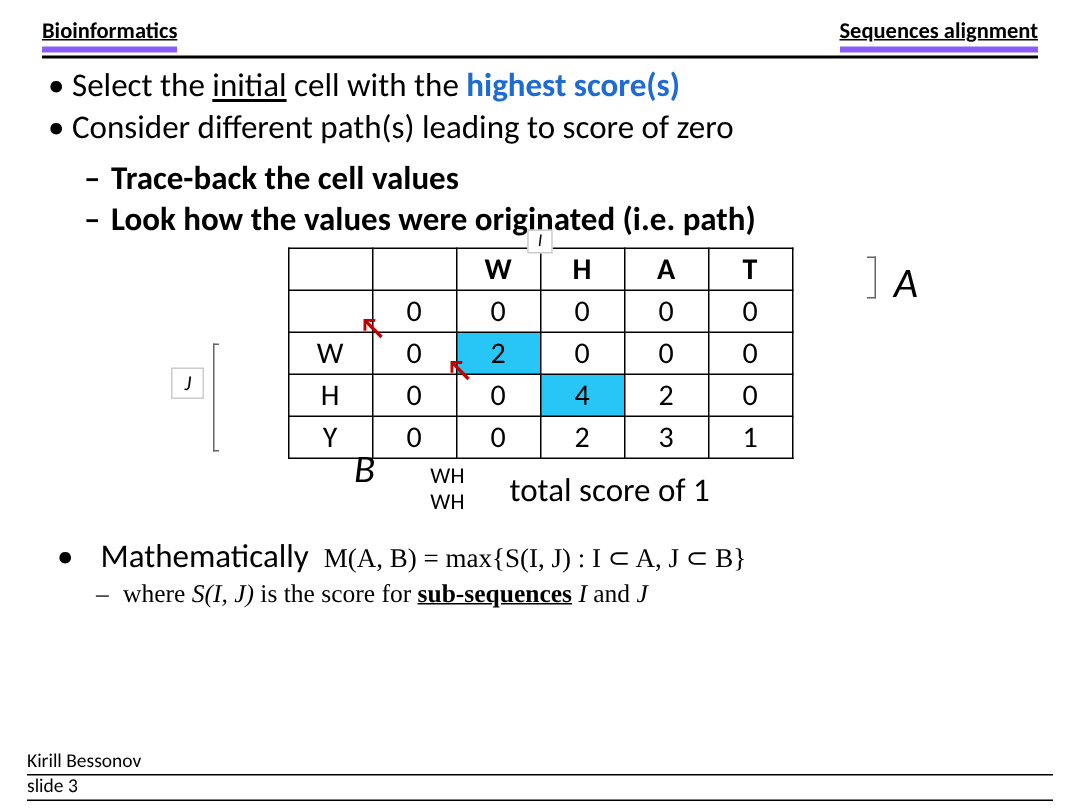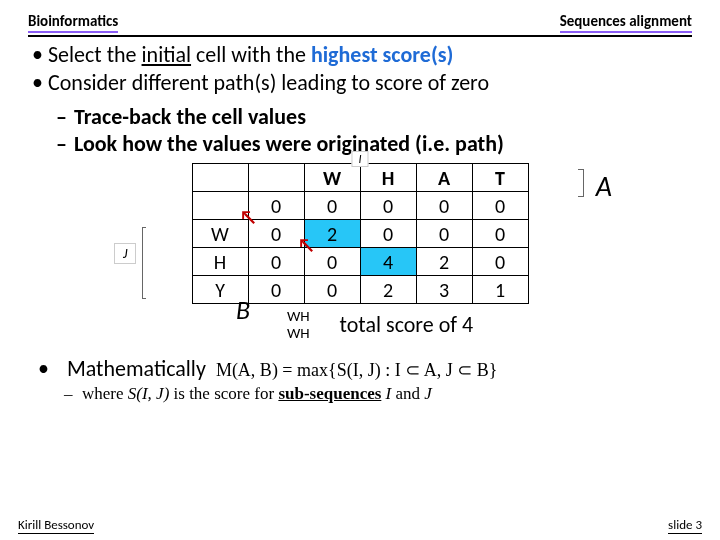--- a/index.html
+++ b/index.html
@@ -1,19 +1,19 @@
 <!DOCTYPE html>
 <html><head>
 <meta charset="utf-8">
 <style>
   * { margin: 0; padding: 0; box-sizing: border-box; }
   html, body { width: 720px; height: 540px; background: #f5f5f5; font-family: "Calibri", "Arial", sans-serif; color: #000; }
   .slide { width: 720px; height: 540px; background: #fff; position: relative; padding: 12px 28px 6px 28px; }
   .top-bar { display: flex; justify-content: space-between; font-weight: 700; font-size: 15px; }
-  .top-bar span { border-bottom: 2px solid #8b5cf6; padding-bottom: 1px; }
+  .top-bar span { border-bottom: 4px solid #8b5cf6; padding-bottom: 1px; text-decoration: underline; }
   .top-rule { border: none; border-top: 2px solid #000; margin-top: 2px; }
   .title { font-size: 30px; font-weight: 700; margin-top: 8px; letter-spacing: 0; }
   .bullets { margin-top: 4px; font-size: 22px; }
   .bullets li { list-style: none; padding-left: 20px; position: relative; line-height: 1.28; }
   .bullets li::before { content: "•"; position: absolute; left: 4px; }
   .hl-blue { color: #1f6bd6; font-weight: 700; margin-top: 26px; }
   .u { text-decoration: underline; }
   .sub-bullets { margin-top: 6px; font-size: 22px; font-weight: 700; }
   .sub-bullets li { list-style: none; padding-left: 46px; position: relative; }
   .sub-bullets li::before { content: "–"; position: absolute; left: 28px; }
@@ -30,21 +30,21 @@
   .B-brace { position: absolute; left: 86px; bottom: -22px; font-style: italic; font-size: 26px; }
   .bottom-row { display: flex; justify-content: center; align-items: center; gap: 30px; margin-top: 4px; font-size: 20px; }
   .wh-col { font-size: 15px; line-height: 1.1; text-align: left; margin-left: 40px; }
   .score-line { font-size: 22px; }
   .math-row { margin-top: 14px; font-size: 22px; display: flex; align-items: baseline; gap: 10px; }
   .math-row .dot { font-size: 22px; margin-left: 10px; margin-right: 8px; }
   .math-row .txt { }
   .formula { font-family: "Times New Roman", serif; font-size: 18px; }
   .where { margin-top: 2px; font-size: 17px; padding-left: 54px; position: relative; font-family: Liberation Serif, serif; }
   .where::before { content: "–"; position: absolute; left: 36px; }
-  .footer { position: absolute; bottom: 6px; left: 18px; right: 18px; display: flex; justify-content: space-between; font-size: 13px; color: #000; }
+  .footer { position: absolute; bottom: 6px; left: 18px; right: 18px; display: flex; justify-content: space-between; font-size: 13px; color: #000; flex-direction: column; }
   .footer .left, .footer .right { border-bottom: 1px solid #000; padding-bottom: 1px; }
   
   .j-bracket-line { position: absolute; left: -8px; top: 64px; width: 4px; height: 72px; border-left: 1px solid #666; border-top: 1px solid #666; border-bottom: 1px solid #666; }
   .a-bracket-line { position: absolute; right: -14px; top: 6px; width: 6px; height: 28px; border-right: 1px solid #666; border-top: 1px solid #666; border-bottom: 1px solid #666; }
 </style>
 </head>
 <body>
 
 <div class="slide">
 
@@ -123,21 +123,21 @@
     <div class="arrow" style="top:70px; left:148px;">↖</div>
 
     <div class="B-brace">B</div>
   </div>
 
   <div class="bottom-row">
     <div class="wh-col">
       <div>WH</div>
       <div>WH</div>
     </div>
-    <div class="score-line">total score of 4</div>
+    <div class="score-line">total score of 1</div>
   </div>
 
   <div class="math-row">
     <span class="dot">•</span>
     <span class="txt">Mathematically</span>
     <span class="formula">M(A, B) = max{S(I, J) : I ⊂ A, J ⊂ B}</span>
   </div>
 
   <div class="where">
     <span>where </span><i>S(I, J)</i><span> is the score for </span><b class="u">sub-sequences</b><i> I</i><span> and </span><i>J</i>

